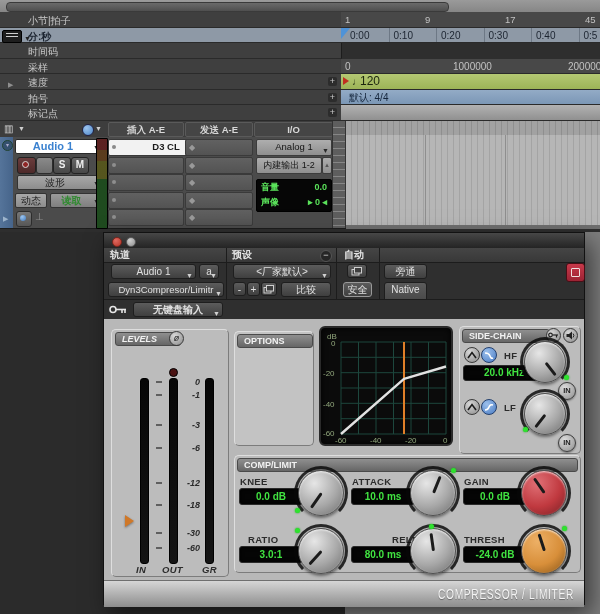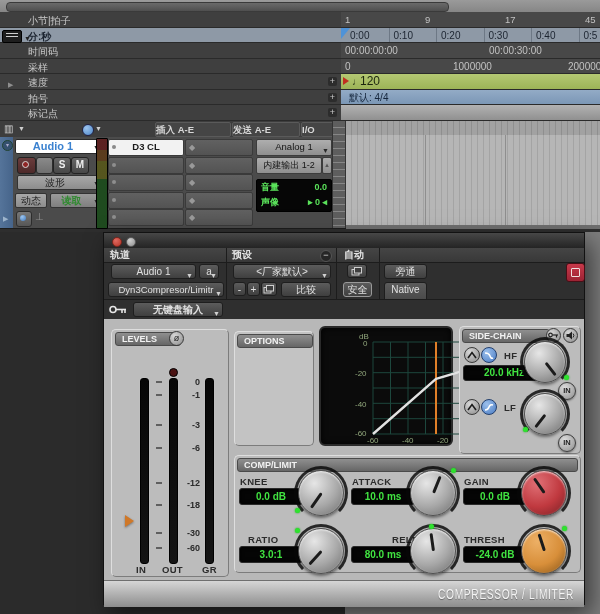--- a/index.html
+++ b/index.html
@@ -17,21 +17,21 @@
   .hscroll-thumb{left:6px;top:2px;width:441px;height:8px;background:linear-gradient(#6a6a6a,#4f4f4f);border-radius:4px;border:1px solid #3a3a3a;}
 
   .r-row{left:0;width:600px;overflow:hidden;}
   .r-label{left:0;top:0;bottom:0;width:341px;background:#3f3f3f;border-bottom:1px solid #2a2a2a;border-right:1px solid #1d1d1d;color:#c9c9c9;font-size:10px;line-height:15px;}
   .r-label span.lbl{position:absolute;left:28px;top:1px;}
   .r-right{left:341px;top:0;bottom:0;right:0;background:#484848;border-bottom:1px solid #2a2a2a;color:#c2c2c2;font-size:9.5px;line-height:15px;}
   .plusbtn{position:absolute;right:4px;top:3px;width:9px;height:9px;background:#2c2c2c;color:#c8c8c8;font-size:9px;line-height:8px;text-align:center;border-radius:2px;}
   .minsec-cell{flex:0 0 47.5px;border-left:1px solid #6d7885;padding-left:4px;box-sizing:border-box;color:#1c2430;font-size:10px;line-height:15px;}
 
   .track-toolbar{left:0;top:121px;width:346px;height:16px;background:#3d3d3d;border-bottom:1px solid #1f1f1f;}
-  .colhdr{top:1px;height:13px;background:#454545;border:1px solid #5a5a5a;border-radius:2px;color:#d8d8d8;font-size:9.5px;font-weight:bold;line-height:13px;margin-left:47px;}
+  .colhdr{top:1px;height:13px;background:#454545;border:1px solid #5a5a5a;border-radius:2px;color:#d8d8d8;font-size:9.5px;font-weight:bold;text-align:center;line-height:13px;}
 
   .slot{background:linear-gradient(#616161,#535353);border:1px solid #3a3a3a;border-radius:2px;color:#ccc;font-size:9.5px;line-height:14px;text-align:center;}
   .slot .dot{position:absolute;left:3px;top:5px;width:4px;height:4px;border-radius:50%;background:#8e8e8e;}
   .slot.active{background:#f2f2f2;color:#1a1a1a;font-weight:bold;}
   .io-btn{background:linear-gradient(#aeaeae,#8f8f8f);border:1px solid #3c3c3c;border-radius:2px;color:#141414;font-size:9.5px;text-align:center;line-height:14px;}
   .caret{color:#2a2a2a;font-size:7px;}
   .caret-l{color:#d0d0d0;font-size:7px;}
 
   .io-lcd{background:#060606;border:1px solid #000;border-radius:2px;color:#5ae25a;font-size:9px;font-weight:bold;}
   .io-lcd .row{display:flex;justify-content:space-between;padding:1px 4px;line-height:13px;}
@@ -106,24 +106,20 @@
       <div class="minsec-cell">0:30</div>
       <div class="minsec-cell">0:40</div>
       <div class="minsec-cell" style="flex:1;">0:5</div>
     </div>
   </div>
 
   <div class="abs r-row" style="top:43px;height:16px;">
     <div class="abs r-label">
         <span class="lbl">时间码</span>
       </div>
-    <div class="abs r-right" style="font-size:10px;">
-      <span class="abs" style="left:4px;">00:00:00:00</span>
-      <span class="abs" style="left:148px;">00:00:30:00</span>
-    </div>
   </div>
 
   <div class="abs r-row" style="top:59px;height:15px;">
     <div class="abs r-label">
         <span class="lbl">采样</span>
       </div>
     <div class="abs r-right" style="font-size:10px;">
       <span class="abs" style="left:4px;">0</span>
       <span class="abs" style="left:112px;">1000000</span>
       <span class="abs" style="left:227px;">2000000</span>
@@ -201,21 +197,21 @@
       <span class="abs caret" style="right:2px;top:4px;">▼</span>
     </div>
 
     <div class="abs" style="left:16px;top:74px;width:14px;height:14px;background:linear-gradient(#777,#565656);border:1px solid #2c2c2c;border-radius:3px;">
       <div class="abs" style="left:3px;top:3px;width:6px;height:6px;border-radius:50%;background:radial-gradient(circle at 35% 30%,#9ec6f0,#3e78bc);"></div>
     </div>
     <span class="abs" style="left:35px;top:74px;color:#8e8e8e;font-size:10px;">⊥</span>
 
     <div class="abs" style="left:96px;top:1px;width:10px;height:89px;background:#141414;border:1px solid #000;border-radius:1px;background-image:linear-gradient(to top,rgba(40,120,40,.55) 0 55%,rgba(150,150,40,.5) 55% 75%,rgba(160,100,40,.5) 75% 88%,rgba(150,45,45,.55) 88% 100%);"></div>
 
-    <div class="abs slot active" style="left:108px;top:2px;width:74px;height:15px;">
+    <div class="abs slot active" style="left:108px;top:2px;width:74px;height:15px;padding-left:20px;">
       <span class="dot" style="background:#8a8a8a;"></span>
       <span>D3 CL</span>
     </div>
     <div class="abs slot" style="left:108px;top:19.5px;width:74px;height:15px;">
         <span class="dot"></span>
       </div>
     <div class="abs slot" style="left:108px;top:37px;width:74px;height:15px;">
         <span class="dot"></span>
       </div>
     <div class="abs slot" style="left:108px;top:54.5px;width:74px;height:15px;">
@@ -333,21 +329,21 @@
         <line x1="16" y1="4.5" x2="16" y2="8" stroke="#e6e6e6" stroke-width="1.6"></line>
       </svg>
       <div class="abs pbtn" style="left:29px;top:2px;width:90px;height:15px;line-height:14px;font-weight:bold;">
         <span>无键盘输入</span>
         <span class="abs caret-l" style="right:2px;top:4px;">▼</span>
       </div>
     </div>
 
     <div class="abs" id="plugmain">
 
-      <div class="panel" style="left:7px;top:10px;width:118px;height:248px;">
+      <div class="panel" style="left:7px;top:10px;width:118px;height:248px;font-style:italic;">
         <div class="phdr" style="left:3px;top:2px;width:52px;">LEVELS</div>
         <div class="mini-circ" style="left:57px;top:1px;">ø</div>
 
         <div class="meterbar" style="left:28px;top:48px;height:184px;"></div>
         <div class="abs" style="left:57px;top:38px;width:7px;height:7px;border-radius:50%;background:#4a1212;border:1px solid #000;"></div>
         <div class="meterbar" style="left:57px;top:48px;height:184px;"></div>
         <div class="meterbar" style="left:93px;top:48px;height:184px;"></div>
 
         <div class="tickmark" style="left:44px;top:52px;"></div>
         <div class="tickmark" style="left:44px;top:65px;"></div>
@@ -373,21 +369,21 @@
 
         <span class="ctl-label" style="left:24px;top:234px;">IN</span>
         <span class="ctl-label" style="left:50px;top:234px;">OUT</span>
         <span class="ctl-label" style="left:90px;top:234px;">GR</span>
       </div>
 
       <div class="panel" style="left:130px;top:12px;width:80px;height:115px;background:#c3c3c3;">
         <div class="phdr" style="left:2px;top:2px;width:62px;">OPTIONS</div>
       </div>
 
-      <div class="abs" style="left:215px;top:7px;width:134px;height:120px;background:#0b0b0b;border-radius:6px;border:2px solid #2a2a2a;box-shadow:inset 0 0 6px #000;box-sizing:border-box;padding-left:32px;">
+      <div class="abs" style="left:215px;top:7px;width:134px;height:120px;background:#0b0b0b;border-radius:6px;border:2px solid #2a2a2a;box-shadow:inset 0 0 6px #000;box-sizing:border-box;">
         <svg width="130" height="116" viewBox="0 0 130 116">
 
           <g stroke="#1d473d" stroke-width="1">
             <line x1="20" y1="14" x2="20" y2="106"></line>
               <line x1="37.5" y1="14" x2="37.5" y2="106"></line>
             <line x1="55" y1="14" x2="55" y2="106"></line>
               <line x1="72.5" y1="14" x2="72.5" y2="106"></line>
             <line x1="90" y1="14" x2="90" y2="106"></line>
               <line x1="107.5" y1="14" x2="107.5" y2="106"></line>
             <line x1="125" y1="14" x2="125" y2="106"></line>

